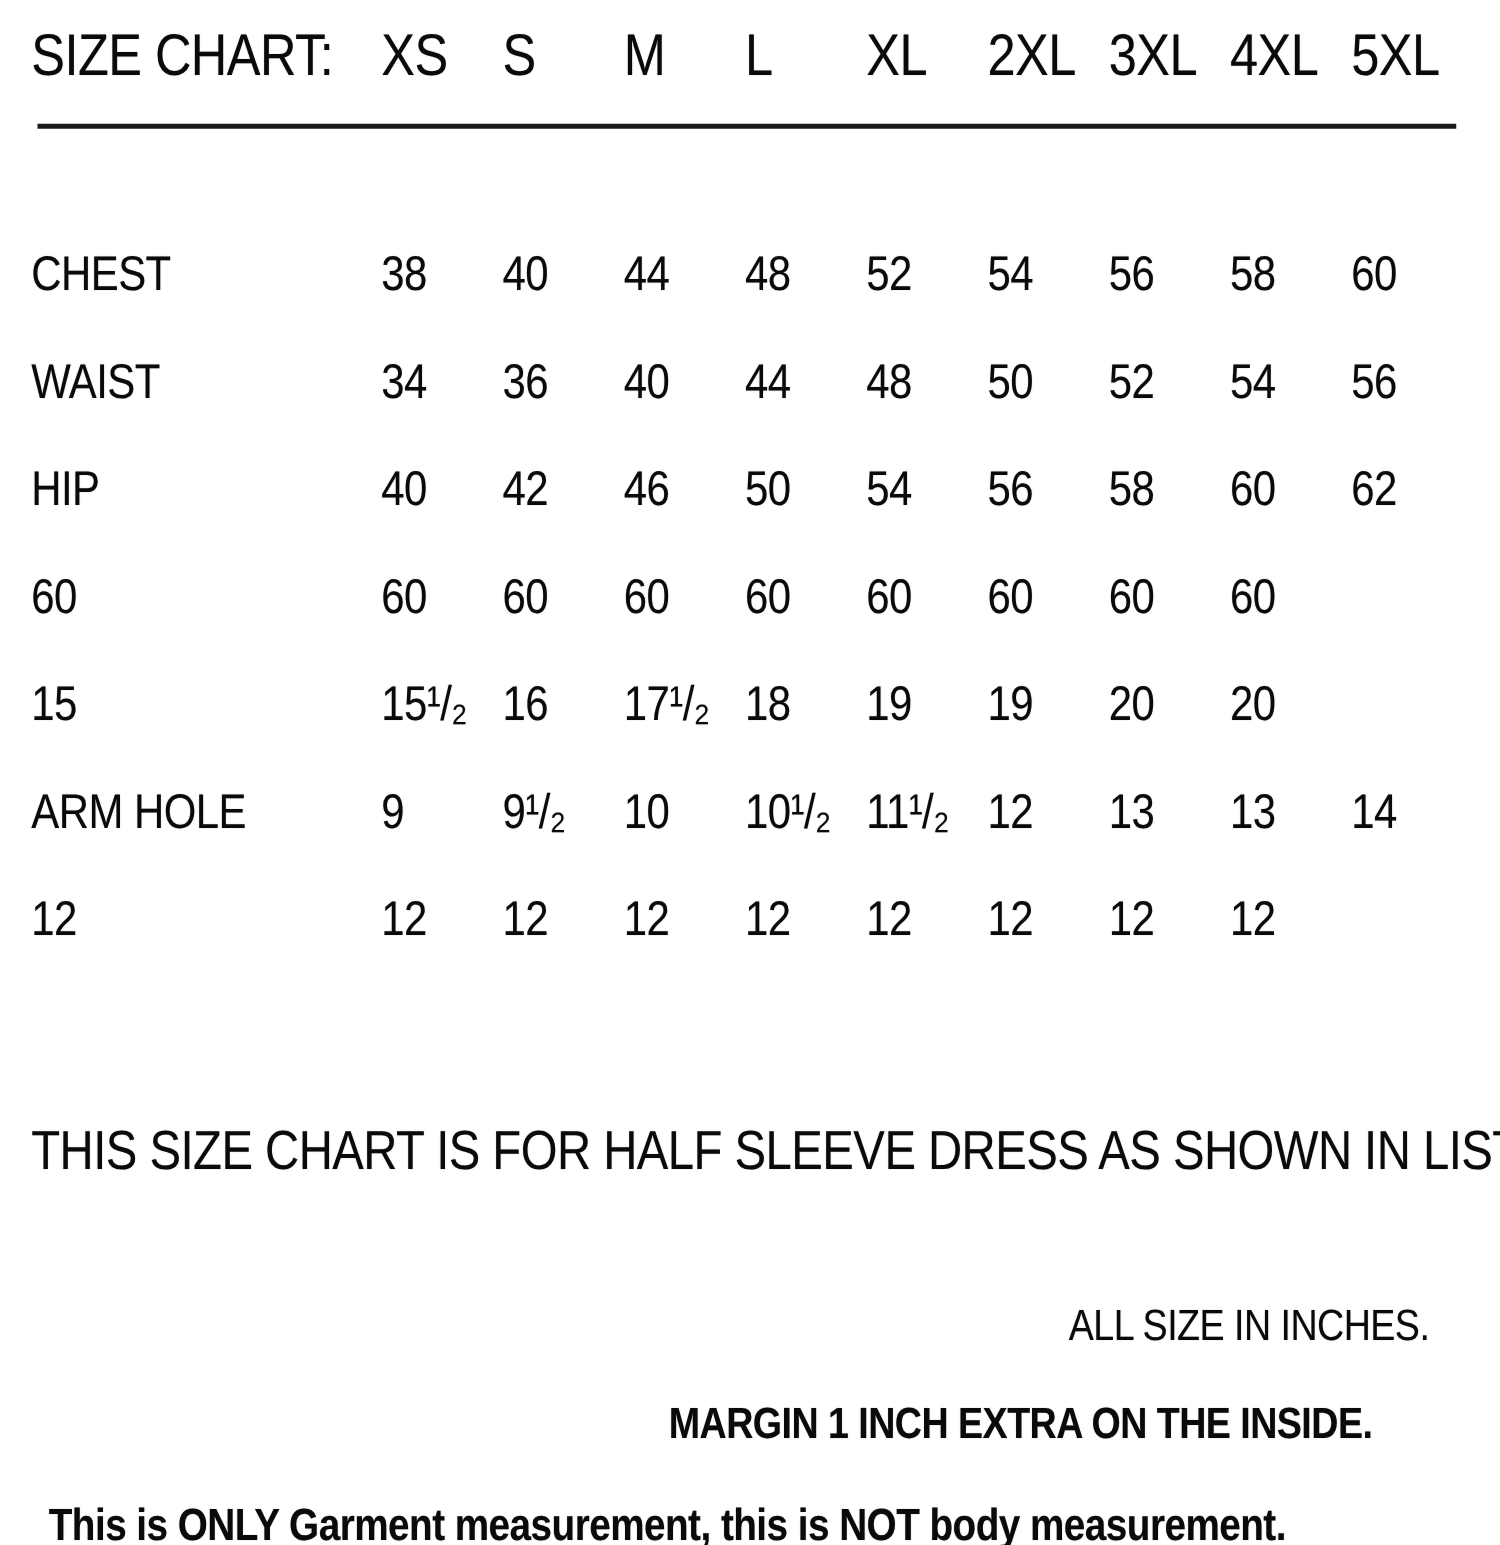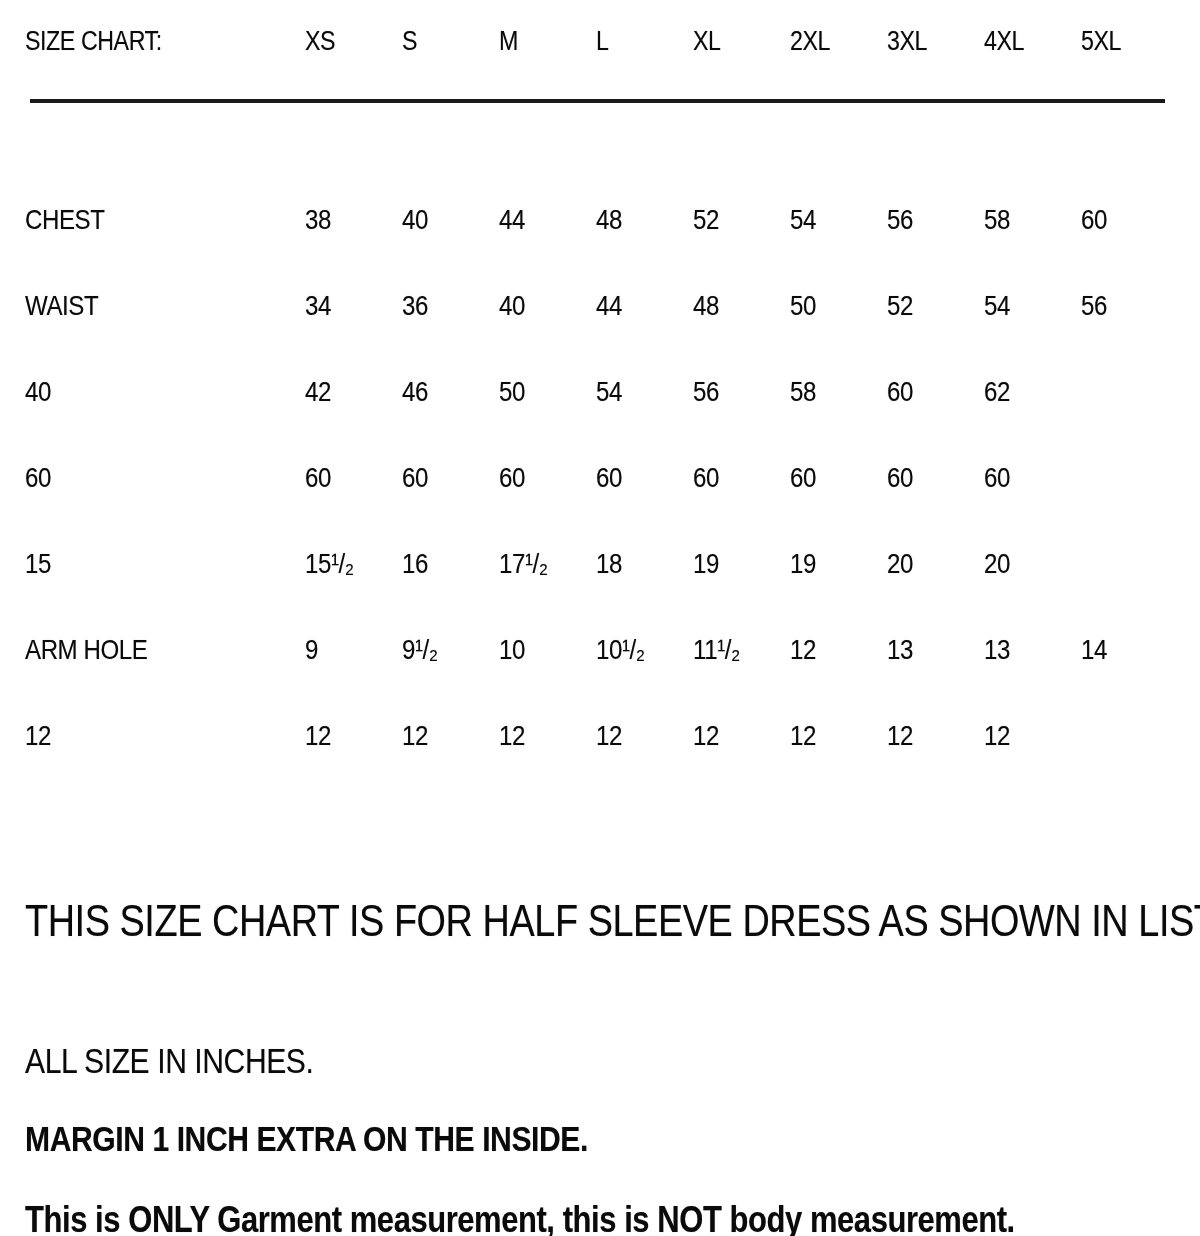--- a/index.html
+++ b/index.html
@@ -11,33 +11,33 @@
     font-stretch:condensed;
     overflow:hidden;
     text-shadow:0 0 1px rgba(0,0,0,0.35);
   }
   .page{padding:0 10px 0 25px;}
   .hdr-row,.row{
     display:grid;
     grid-template-columns:280px repeat(9,97px);
     align-items:center;
   }
-  .hdr-row{margin-top:16px;height:50px;font-size:27px;}
+  .hdr-row{margin-top:16px;height:50px;font-size:47px;}
   .divider{height:4px;background:#1a1a1a;margin-top:33px;margin-left:5px;width:1135px;}
   .rows{margin-top:74px;}
-  .row{height:86px;font-size:28px;}
+  .row{height:86px;font-size:39px;}
   .cx{
     display:inline-block;
     transform:scaleX(0.86);
     transform-origin:0 50%;
     white-space:nowrap;
     letter-spacing:-0.5px;
   }
   .statement{margin-top:116px;font-size:44px;line-height:52px;}
-  .note{font-size:35px;line-height:42px;}
+  .note{font-size:35px;line-height:42px;text-align:right;}
   .n1{margin-top:93px;}
   .n2{margin-top:36px;font-weight:bold;}
   .n3{margin-top:40px;font-weight:bold;font-size:36px;line-height:40px;}
 </style>
 </head>
 <body>
 
 <div class="page">
 
   <div class="hdr-row">
@@ -77,20 +77,21 @@
       <div><span class="cx">40</span></div>
       <div><span class="cx">44</span></div>
       <div><span class="cx">48</span></div>
       <div><span class="cx">50</span></div>
       <div><span class="cx">52</span></div>
       <div><span class="cx">54</span></div>
       <div><span class="cx">56</span></div>
     </div>
 
     <div class="row">
+      <div><span class="cx">HIP</span></div>
       <div><span class="cx">40</span></div>
       <div><span class="cx">42</span></div>
       <div><span class="cx">46</span></div>
       <div><span class="cx">50</span></div>
       <div><span class="cx">54</span></div>
       <div><span class="cx">56</span></div>
       <div><span class="cx">58</span></div>
       <div><span class="cx">60</span></div>
       <div><span class="cx">62</span></div>
     </div>

